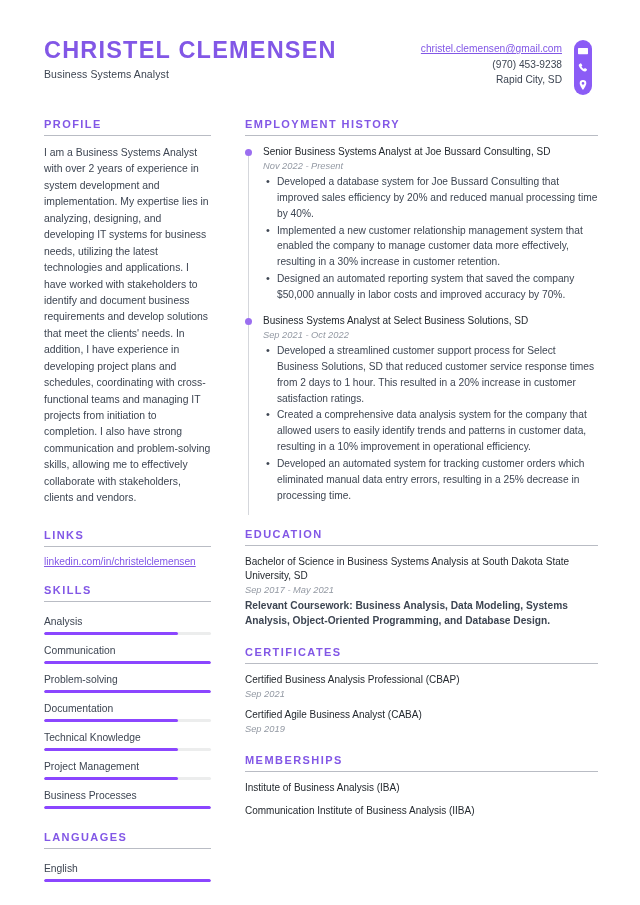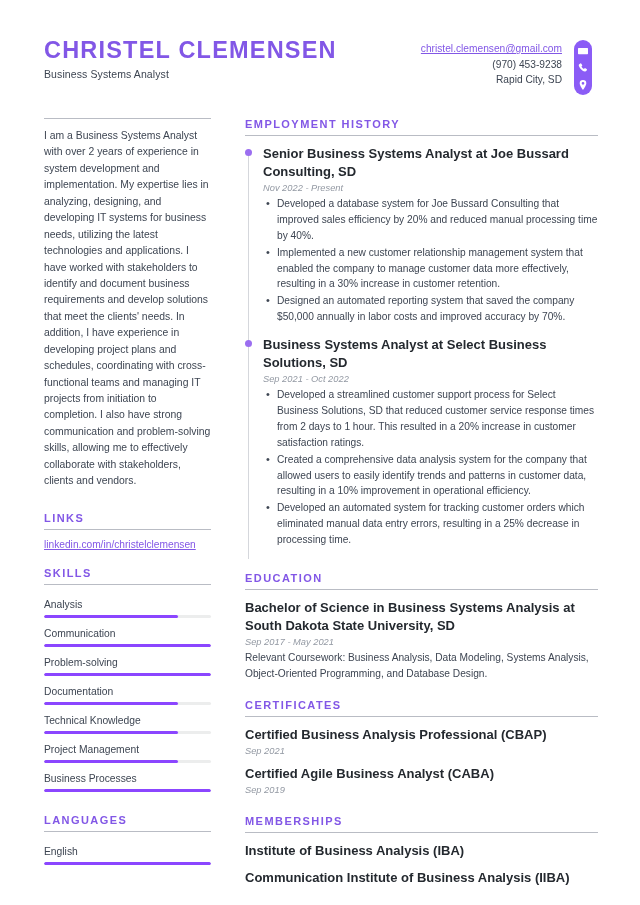--- a/index.html
+++ b/index.html
@@ -189,39 +189,40 @@
     position: absolute;
     left: -18px;
     top: 4px;
     width: 7px;
     height: 7px;
     border-radius: 50%;
     background: #9b6ef0;
   }
 
   .entry-title {
-    font-size: 13px;
-    font-weight: bold;
+    font-size: 10px;
+    font-weight: normal;
     color: #24292f;
     line-height: 1.38;
   }
 
   .entry-date {
     font-size: 9.3px;
     color: #9399a3;
     margin-top: 2px;
     margin-bottom: 3px;
     font-style: italic;
   }
 
   .entry-desc {
     font-size: 10.2px;
     line-height: 1.56;
     color: #3d4552;
     margin-top: 3px;
+    font-weight: bold;
   }
 
   .bullets {
     list-style: none;
     margin-top: 3px;
   }
 
   .bullets li {
     position: relative;
     padding-left: 14px;
@@ -285,20 +286,21 @@
         </span>
       </div>
     </div>
   </div>
 
   <div class="columns">
 
     <div class="col-left">
 
       <div class="section">
+        <div class="section-title">PROFILE</div>
         <div class="section-rule"></div>
         <div class="profile-text">I am a Business Systems Analyst with over 2 years of experience in system development and implementation. My expertise lies in analyzing, designing, and developing IT systems for business needs, utilizing the latest technologies and applications. I have worked with stakeholders to identify and document business requirements and develop solutions that meet the clients' needs. In addition, I have experience in developing project plans and schedules, coordinating with cross-functional teams and managing IT projects from initiation to completion. I also have strong communication and problem-solving skills, allowing me to effectively collaborate with stakeholders, clients and vendors.</div>
       </div>
 
       <div class="gap-lg"></div>
 
       <div class="section">
         <div class="section-title">LINKS</div>
         <div class="section-rule"></div>
         <a class="link-item" href="#">linkedin.com/in/christelclemensen</a>

